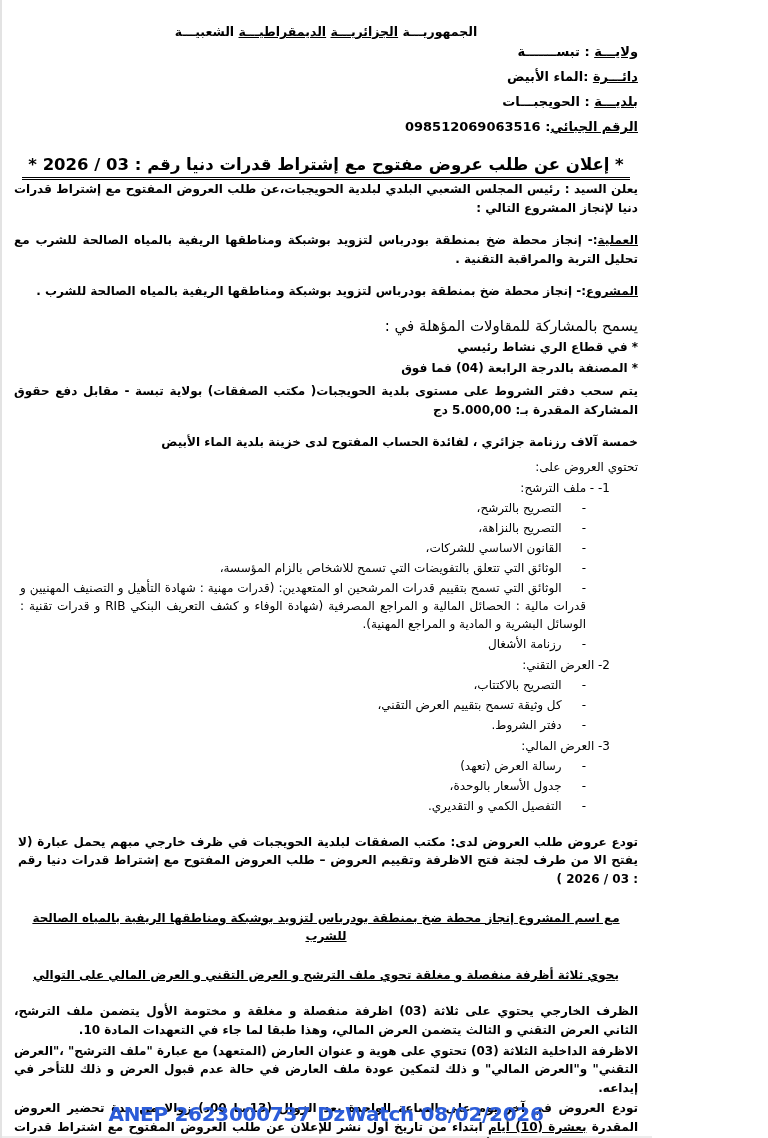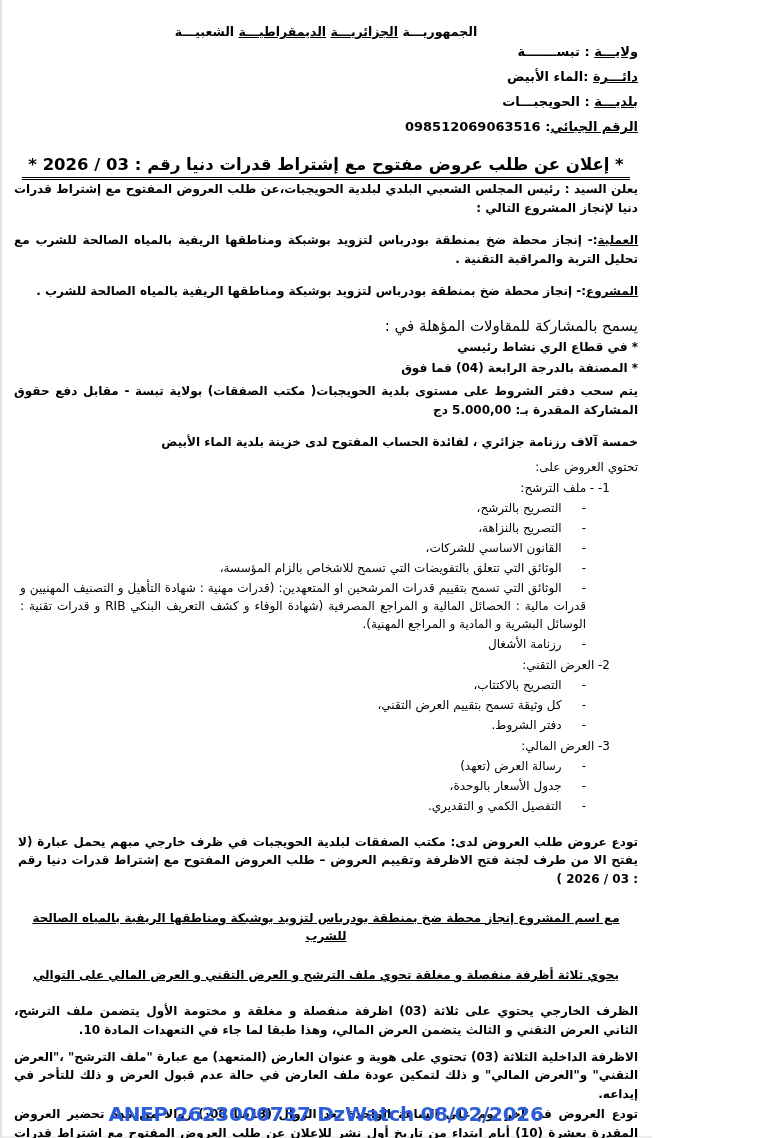--- a/index.html
+++ b/index.html
@@ -58,21 +58,21 @@
     margin-top: 2px;
     padding-left: 6px;
     text-align: justify;
   }
   .item::before { content: "-"; margin-left: 20px; }
   .center-line { text-align: center; text-decoration: underline; }
   .submission { margin-top: 18px; padding-left: 4px; }
   .proj-name { margin-top: 20px; }
   .env-note { margin-top: 20px; }
   .outer-env { margin-top: 18px; }
-  .inner-env { margin-top: 8px; }
+  .inner-env { margin-top: 2px; }
   .deadline { margin-top: 2px; }
   .footer {
     position: absolute;
     left: 0; right: 0;
     bottom: 12px;
     text-align: center;
     direction: ltr;
     font-size: 20px;
     font-weight: bold;
     letter-spacing: -0.3px;

